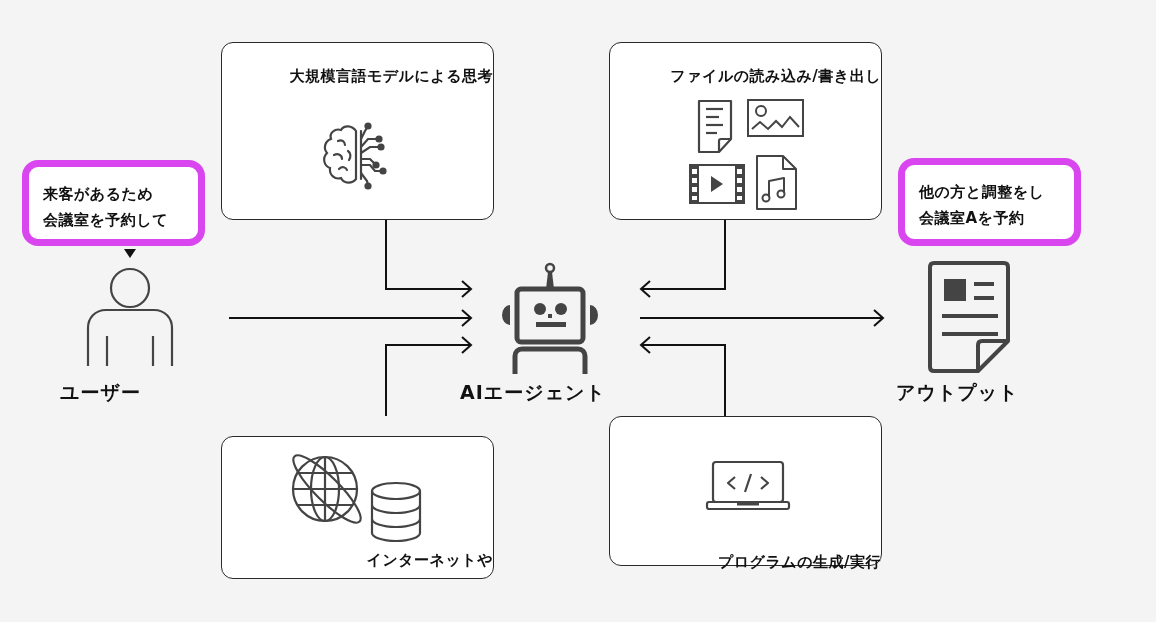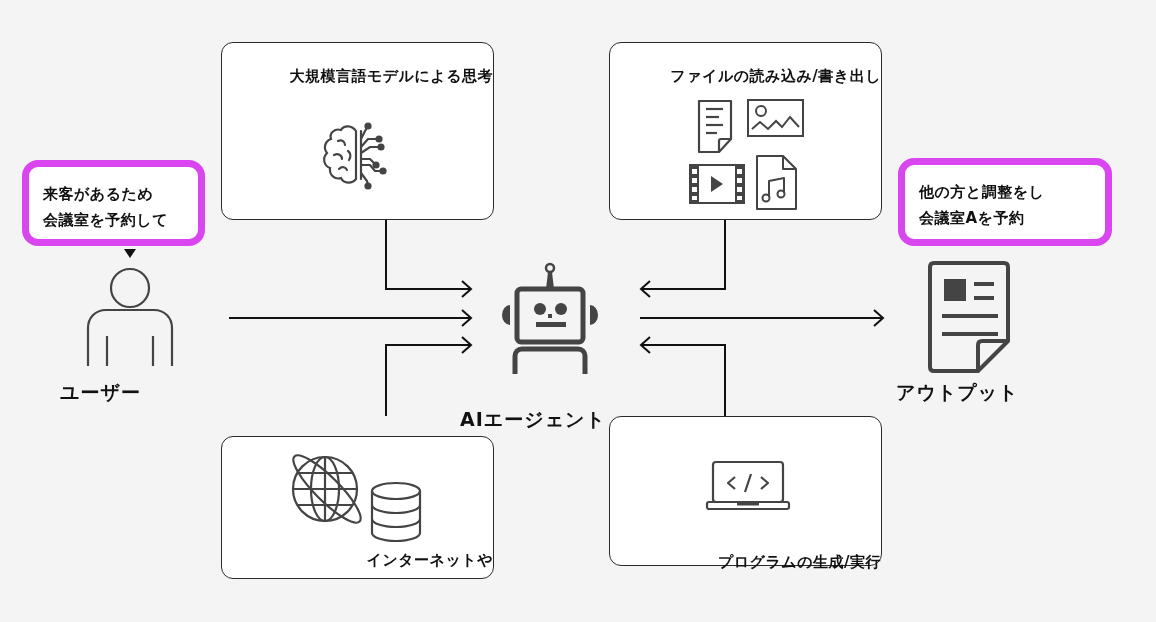--- a/index.html
+++ b/index.html
@@ -173,23 +173,23 @@
   <polygon points="48,13 52,13 54,30 46,30" fill="#444"></polygon>
   <rect x="17" y="30" width="66" height="53" rx="4" fill="none" stroke="#444" stroke-width="5"></rect>
   <path d="M10 46 A 8 10 0 0 0 10 66 Z" fill="#444"></path>
   <path d="M90 46 A 8 10 0 0 1 90 66 Z" fill="#444"></path>
   <circle cx="40" cy="50" r="6" fill="#444"></circle>
   <circle cx="61" cy="50" r="6" fill="#444"></circle>
   <rect x="48" y="55" width="4" height="4" fill="#444"></rect>
   <rect x="36" y="63" width="30" height="5" fill="#444"></rect>
   <path d="M15 115 V97 C15 93 18 90 22 90 H78 C82 90 85 93 85 97 V115" fill="none" stroke="#444" stroke-width="5"></path>
 </svg>
-<div class="label" style="left:460px;top:380px;width:190px;margin-top:27px;">AIエージェント</div>
-
-<div class="bubble" style="left:898px;top:158px;width:214px;height:88px;">
+<div class="label" style="left:460px;top:380px;width:190px;">AIエージェント</div>
+
+<div class="bubble" style="left:898px;top:158px;width:183px;height:88px;">
   <div>他の方と調整をし</div>
   <div>会議室Aを予約</div>
 </div>
 
 <svg class="icon" width="90" height="118" viewBox="0 0 90 118" style="left:926px;top:259px;" fill="none" stroke="#444" stroke-width="4" stroke-linejoin="round">
   <path d="M8 4 H78 Q82 4 82 8 V82 L52 112 H8 Q4 112 4 108 V8 Q4 4 8 4 Z"></path>
   <path d="M82 82 H56 Q52 82 52 86 V112"></path>
   <rect x="18" y="20" width="22" height="22" fill="#444" stroke="none"></rect>
   <line x1="48" y1="25" x2="68" y2="25"></line>
     <line x1="48" y1="39" x2="68" y2="39"></line>

